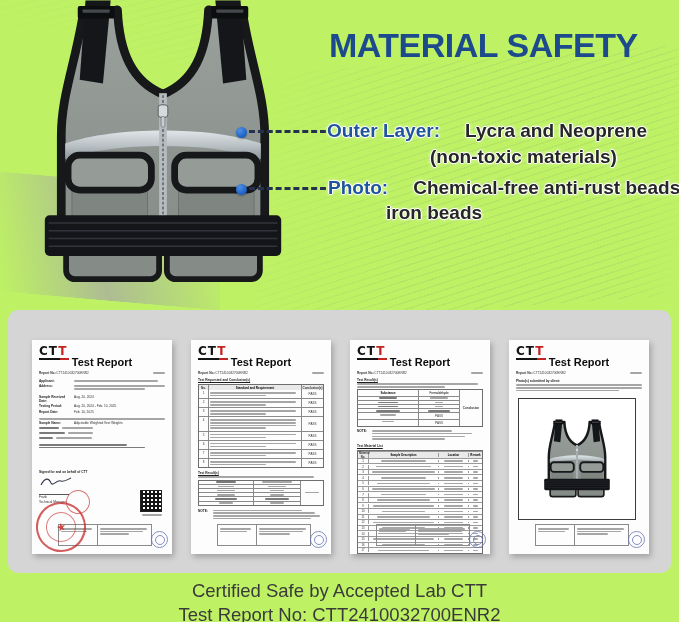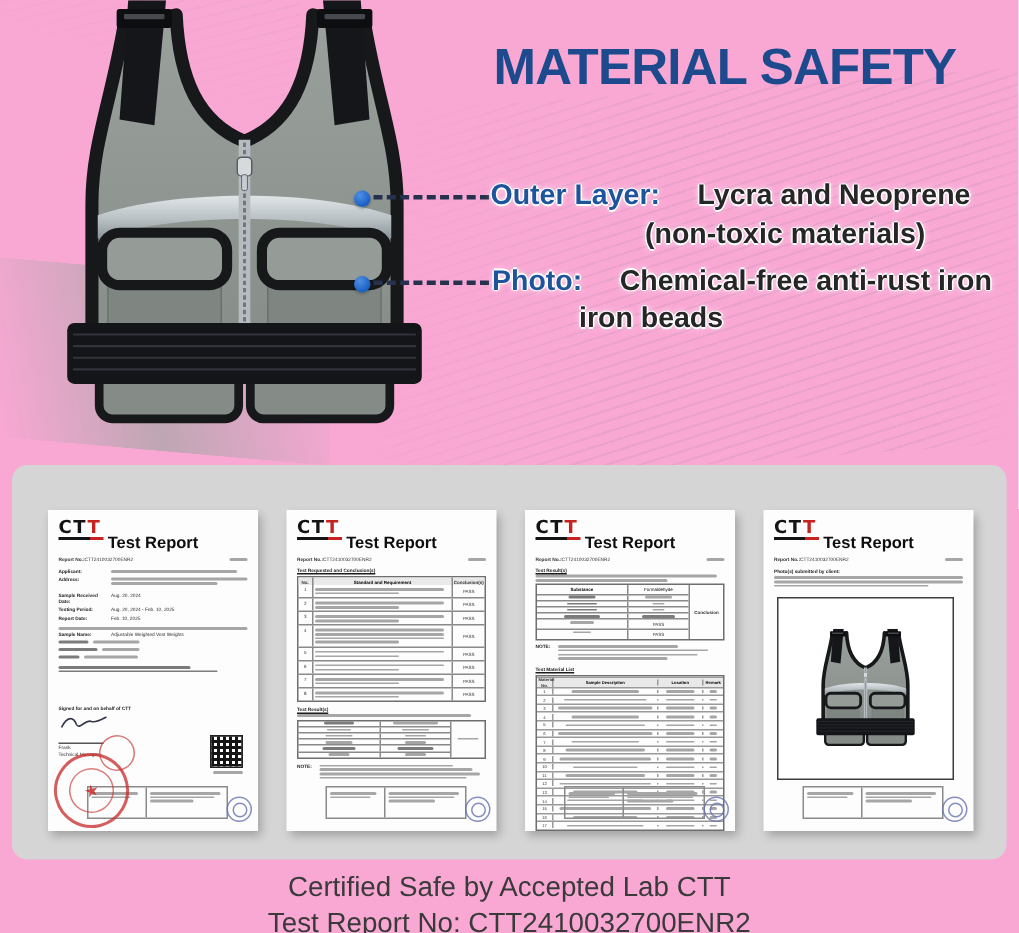--- a/index.html
+++ b/index.html
@@ -1,16 +1,16 @@
 <!DOCTYPE html>
 <html><head>
 <meta charset="utf-8">
 <style>
   html,body{margin:0;padding:0;background:#fff;}
-  .page{position:relative;width:679px;height:622px;background:#f9a8d4;overflow:hidden;
+  .page{position:relative;width:679px;height:622px;background:#bef264;overflow:hidden;
         font-family:"Liberation Sans",sans-serif;}
   
   .swoosh{position:absolute;pointer-events:none;
     background:repeating-linear-gradient(-14deg, rgba(110,116,128,.10) 0 1.4px, transparent 1.4px 7px);}
   .swoosh.a{right:0;top:60px;width:430px;height:250px;transform:skewY(-4deg);
     -webkit-mask-image:linear-gradient(100deg,transparent 0%,#000 40%,#000 88%,transparent 100%);
     mask-image:linear-gradient(100deg,transparent 0%,#000 40%,#000 88%,transparent 100%);}
   .swoosh.b{left:0;top:180px;width:220px;height:120px;transform:skewY(5deg);opacity:.7;
     -webkit-mask-image:linear-gradient(260deg,transparent 0%,#000 55%,transparent 100%);
     mask-image:linear-gradient(260deg,transparent 0%,#000 55%,transparent 100%);}
@@ -142,21 +142,21 @@
   <div class="dot" style="left:236px;top:127px"></div>
   <div class="dash" style="left:249px;top:130px;width:77px"></div>
   <div class="co" style="left:327px;top:120px">
     <span class="lbl">Outer Layer:</span><span>Lycra and Neoprene</span>
   </div>
   <div class="co" style="left:430px;top:146px">(non-toxic materials)</div>
 
   <div class="dot" style="left:236px;top:184px"></div>
   <div class="dash" style="left:249px;top:187px;width:77px"></div>
   <div class="co" style="left:328px;top:177px">
-    <span class="lbl">Photo:</span><span>Chemical-free anti-rust iron</span>
+    <span class="lbl">Photo:</span><span>Chemical-free anti-rust beads</span>
   </div>
   <div class="co" style="left:386px;top:202px">iron beads</div>
 
   <div class="panel">
 
     <div class="doc" id="doc1">
       <div class="logo"><span>CT</span><span class="red">T</span><div class="logo-sub"></div></div>
       <div class="doc-title">Test Report</div>
       <div class="rrow">
         <span><b>Report No.:</b><span>CTT2410032700ENR2</span></span>

